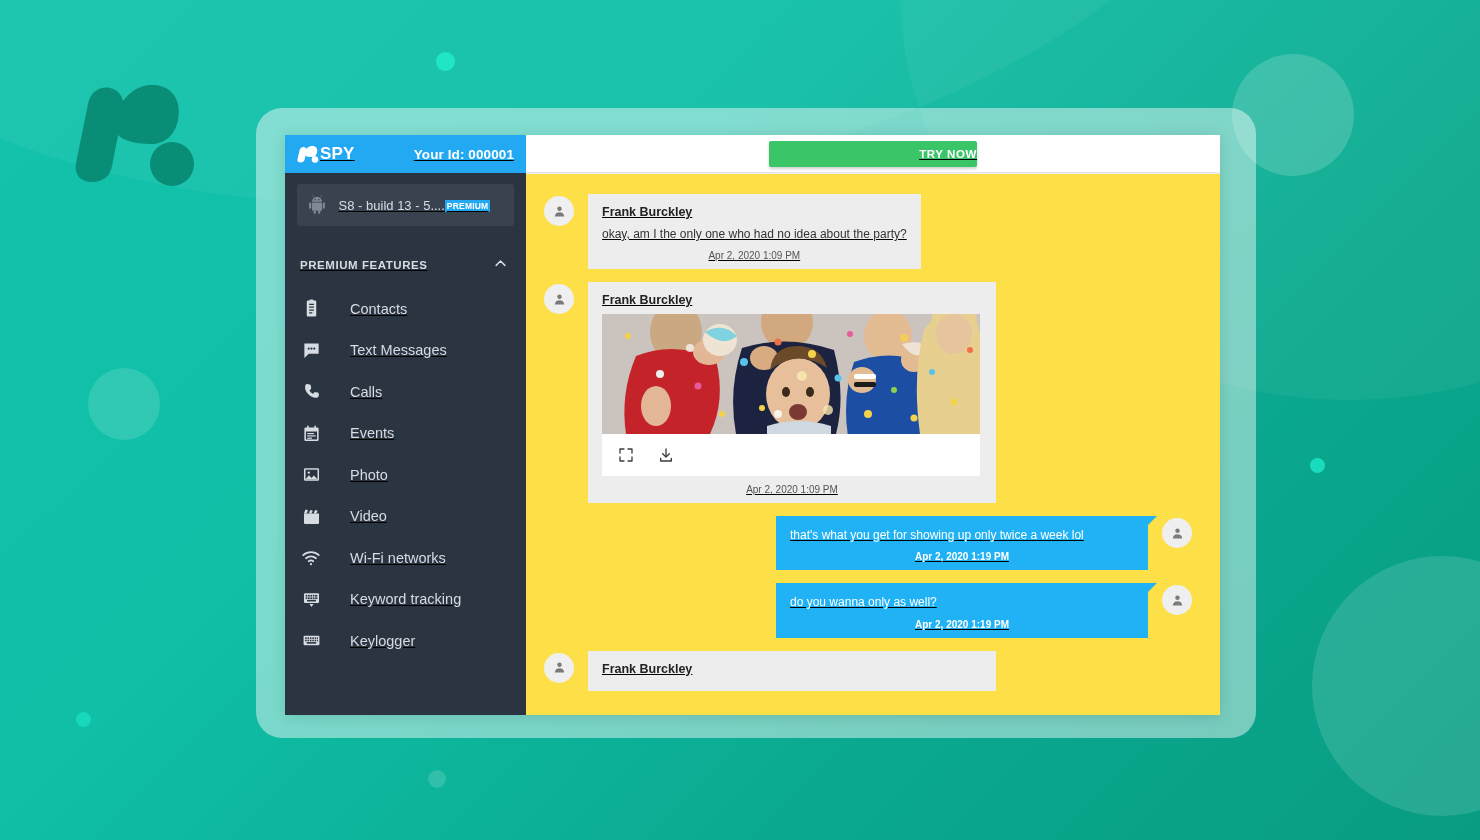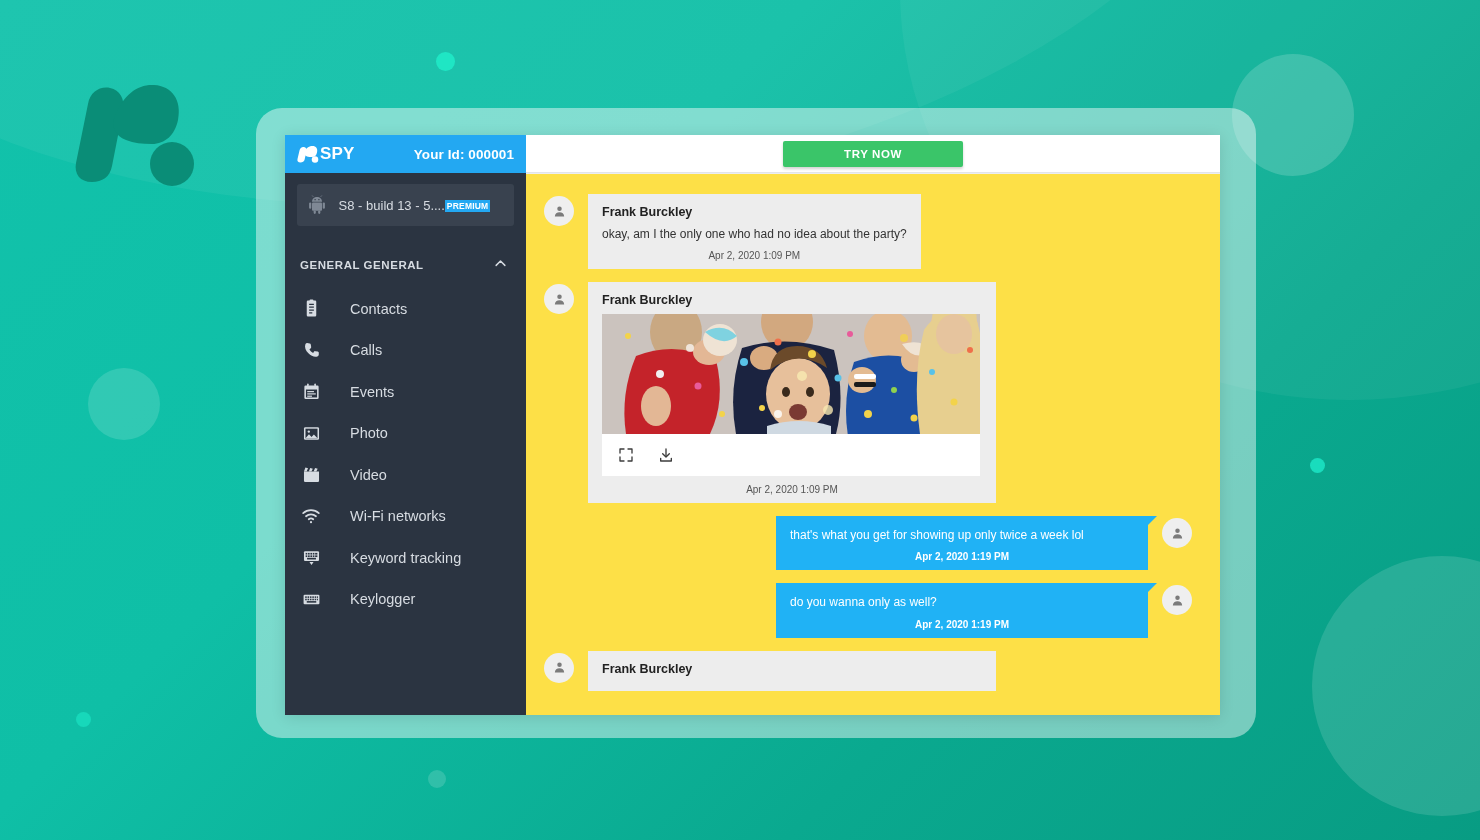--- a/index.html
+++ b/index.html
@@ -39,20 +39,21 @@
   }
 
   
   #window {
     position: absolute;
     left: 285px; top: 135px;
     width: 935px; height: 580px;
     background: #ffffff;
     overflow: hidden;
     box-shadow: 0 2px 14px rgba(0,0,0,0.12);
+    text-decoration: underline;
   }
 
   
   #topbar { display: flex; height: 38px; width: 100%; }
   #brandbar {
     width: 241px; background: #23a8f2;
     display: flex; align-items: center; padding: 0 12px;
     justify-content: space-between;
   }
   #logo { display: flex; align-items: center; gap: 1px; }
@@ -63,23 +64,23 @@
   #userid {
     color: #fff; font-size: 13.5px; font-weight: bold; letter-spacing: .1px;
   }
   #trybar {
     flex: 1; background: #fff; display: flex;
     align-items: center; justify-content: center;
     border-bottom: 1px solid #e3e5e8;
   }
   #trynow {
     background: #3ac569; color: #fff; border: none;
-    width: 180px; height: 26px; border-radius: 2px;
+    width: 208px; height: 26px; border-radius: 2px;
     font-size: 11.5px; font-weight: bold; letter-spacing: .6px;
-    cursor: pointer; box-shadow: 0 2px 3px rgba(0,0,0,0.18);
+    cursor: pointer; box-shadow: 0 2px 3px rgba(0,0,0,0.18); text-align: right;
   }
 
   
   #body { display: flex; height: 542px; }
 
   
   #sidebar {
     width: 241px; background: #2b3441; height: 100%;
     padding-top: 11px; overflow: hidden;
   }
@@ -237,37 +238,48 @@
             <path d="M7.6 2.2 L6.2 0.6 M16.4 2.2 L17.8 0.6" stroke="#9aa4b0" stroke-width="0.9" fill="none"></path>
           </g>
           <circle cx="9.7" cy="5.6" r="0.85" fill="#2b3441"></circle>
           <circle cx="14.3" cy="5.6" r="0.85" fill="#2b3441"></circle>
         </svg>
         <div class="dname"><span>S8 - build 13 - 5....</span><span class="premium">PREMIUM</span></div>
       </div>
 
 
       <div id="section-head">
-        <span class="lbl">GENERAL GENERAL</span>
+        <span class="lbl">PREMIUM FEATURES</span>
         <span>
           <svg width="15" height="15" viewBox="0 0 24 24" fill="none" stroke="#d7dce2" stroke-width="2.3" stroke-linecap="round" stroke-linejoin="round">
               <polyline points="5,15 12,8 19,15"></polyline>
             </svg>
         </span>
       </div>
 
       <div id="navlist">
           <div class="navitem">
             <span class="ico">
               <svg width="19" height="19" viewBox="0 0 24 24" fill="#d7dce2">
                 <path d="M16.5 2h-9A1.5 1.5 0 006 3.5v17A1.5 1.5 0 007.5 22h9a1.5 1.5 0 001.5-1.5v-17A1.5 1.5 0 0016.5 2zM9 6h6v1.6H9zm0 3.6h6v1.6H9zm0 3.6h6v1.6H9zm0 3.6h4v1.6H9z"></path>
                 <rect x="9.6" y="0.6" width="4.8" height="3" rx="1" fill="#d7dce2"></rect>
               </svg>
             </span>
             <span class="lbl">Contacts</span>
+          </div>
+          <div class="navitem">
+            <span class="ico">
+              <svg width="19" height="19" viewBox="0 0 24 24" fill="#d7dce2">
+                <path d="M3 3h18v13H8.5L3 21.5z"></path>
+                <circle cx="8.5" cy="9.5" r="1.4" fill="#2b3441"></circle>
+                <circle cx="12" cy="9.5" r="1.4" fill="#2b3441"></circle>
+                <circle cx="15.5" cy="9.5" r="1.4" fill="#2b3441"></circle>
+              </svg>
+            </span>
+            <span class="lbl">Text Messages</span>
           </div>
           <div class="navitem">
             <span class="ico">
               <svg width="19" height="19" viewBox="0 0 24 24" fill="#d7dce2">
                 <path d="M6.6 2.5c-1 0-2 .7-2.4 1.8C3 7.6 4.6 12 8.1 15.6c3.5 3.6 8 5.3 11.4 4 1-.4 1.7-1.4 1.7-2.4v-2.4c0-.8-.6-1.4-1.3-1.5l-3.2-.5c-.7-.1-1.4.2-1.7.8l-.9 1.5c-2-1-3.7-2.7-4.7-4.8l1.4-.9c.6-.4.9-1.1.8-1.8l-.5-3.2c-.1-.7-.8-1.3-1.5-1.3z"></path>
               </svg>
             </span>
             <span class="lbl">Calls</span>
           </div>
           <div class="navitem">

